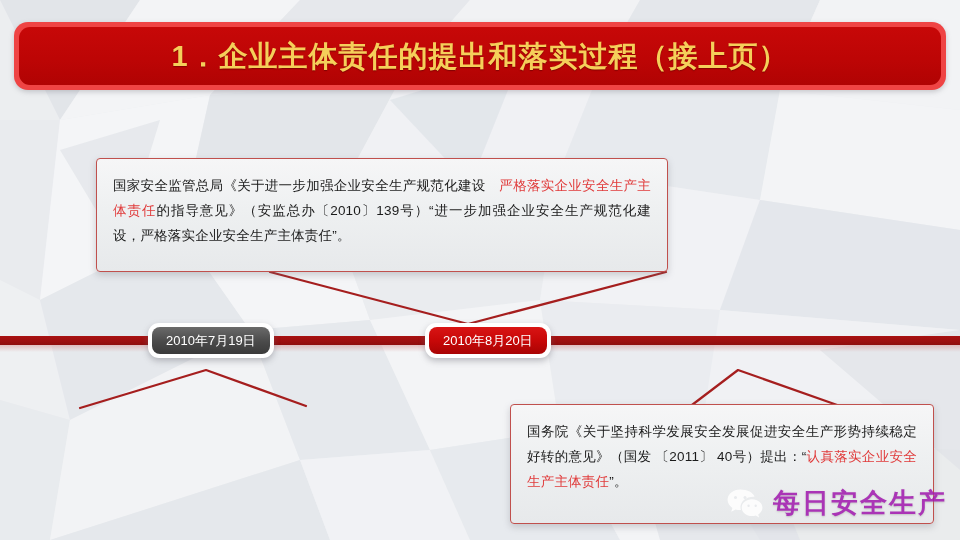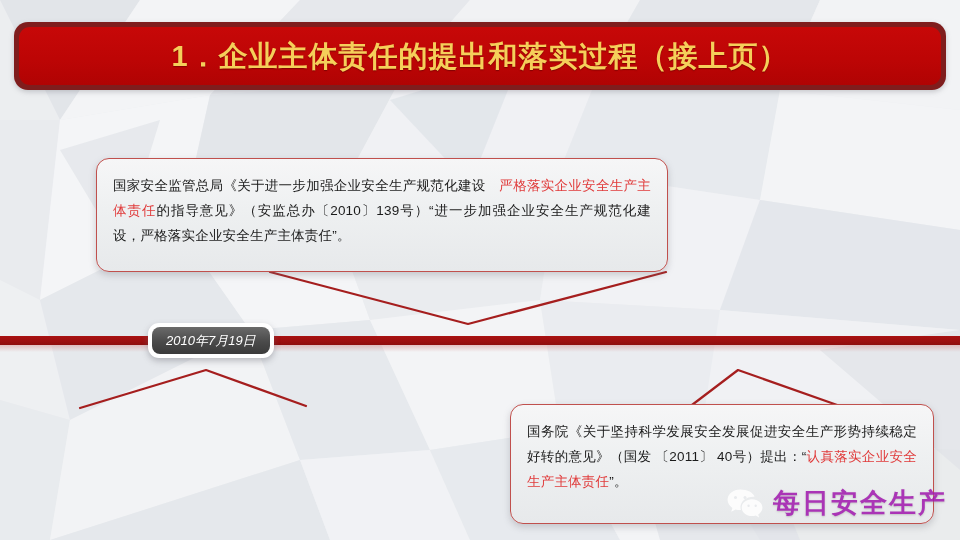--- a/index.html
+++ b/index.html
@@ -13,21 +13,21 @@
     background:#edeef0;
   }
 
   
   .bg{position:absolute;inset:0;overflow:hidden;}
   .bg svg{position:absolute;inset:0;width:960px;height:540px;display:block;}
 
   
   .banner-wrap{
     position:absolute;left:14px;top:22px;width:932px;height:68px;
-    background:#7f1d1d;border-radius:14px;
+    background:#ef4444;border-radius:14px;
     box-shadow:0 2px 5px rgba(120,120,130,.35);
   }
   .banner{
     position:absolute;left:5px;top:5px;width:922px;height:58px;
     background:linear-gradient(180deg,#c70808 0%,#bd0505 55%,#b00303 100%);
     border-radius:11px;
     display:flex;align-items:center;justify-content:center;
   }
   .banner-title{
     color:#f5cf5a;
@@ -57,34 +57,33 @@
     padding:4px;box-sizing:border-box;
   }
   .badge-inner{
     height:27px;border-radius:8px;
     display:flex;align-items:center;justify-content:center;
     color:#ffffff;font-size:13px;white-space:nowrap;
     padding:0 14px;box-sizing:border-box;
   }
   .badge-dark .badge-inner{
     background:linear-gradient(180deg,#6a6a6a 0%,#4a4a4a 55%,#3a3a3a 100%);
-    font-style:italic;
   }
   .badge-red .badge-inner{
     background:linear-gradient(180deg,#d91414 0%,#c80808 50%,#a90404 100%);
   }
   #badge1{left:148px;}
   #badge2{left:425px;}
   #badge3{left:678px;}
 
   
   .callout{
     position:absolute;
     border:1.6px solid #c0504d;
-    border-radius:13px;
+    border-radius:4px;
     background:linear-gradient(180deg,#f6f6f7 0%,#eef0f1 45%,#e7e9eb 100%);
     box-shadow:0 3px 7px rgba(120,120,130,.33);
     box-sizing:border-box;
     padding:14px 16px 12px 16px;
   }
   .callout p{
     margin:0;
     color:#1b1b1b;
     font-size:13.5px;
     line-height:25px;
@@ -173,20 +172,23 @@
   <div class="callout" id="callout-top">
     <p><span>国家安全监管总局《关于进一步加强企业安全生产规范化建设　</span><span class="hl">严格落实企业安全生产主体责任</span><span>的指导意见》（安监总办〔2010〕139号）“进一步加强企业安全生产规范化建设，严格落实企业安全生产主体责任”。</span></p>
   </div>
 
   <div class="rail"></div>
   <div class="rail-glow"></div>
 
   <div class="badge badge-dark" id="badge1">
     <div class="badge-inner">2010年7月19日</div>
   </div>
+  <div class="badge badge-red" id="badge2">
+    <div class="badge-inner">2010年8月20日</div>
+  </div>
 
   <div class="tail" style="left:78px;top:366px;">
     <svg width="300" height="44" viewBox="0 0 300 44">
       <polyline points="2,42 128,4 228,40" fill="none" stroke="#a51e1e" stroke-width="2.2" stroke-linejoin="round" stroke-linecap="round"></polyline>
     </svg>
   </div>
 
 
   <div class="tail" style="left:650px;top:366px;">
     <svg width="300" height="44" viewBox="0 0 300 44">

